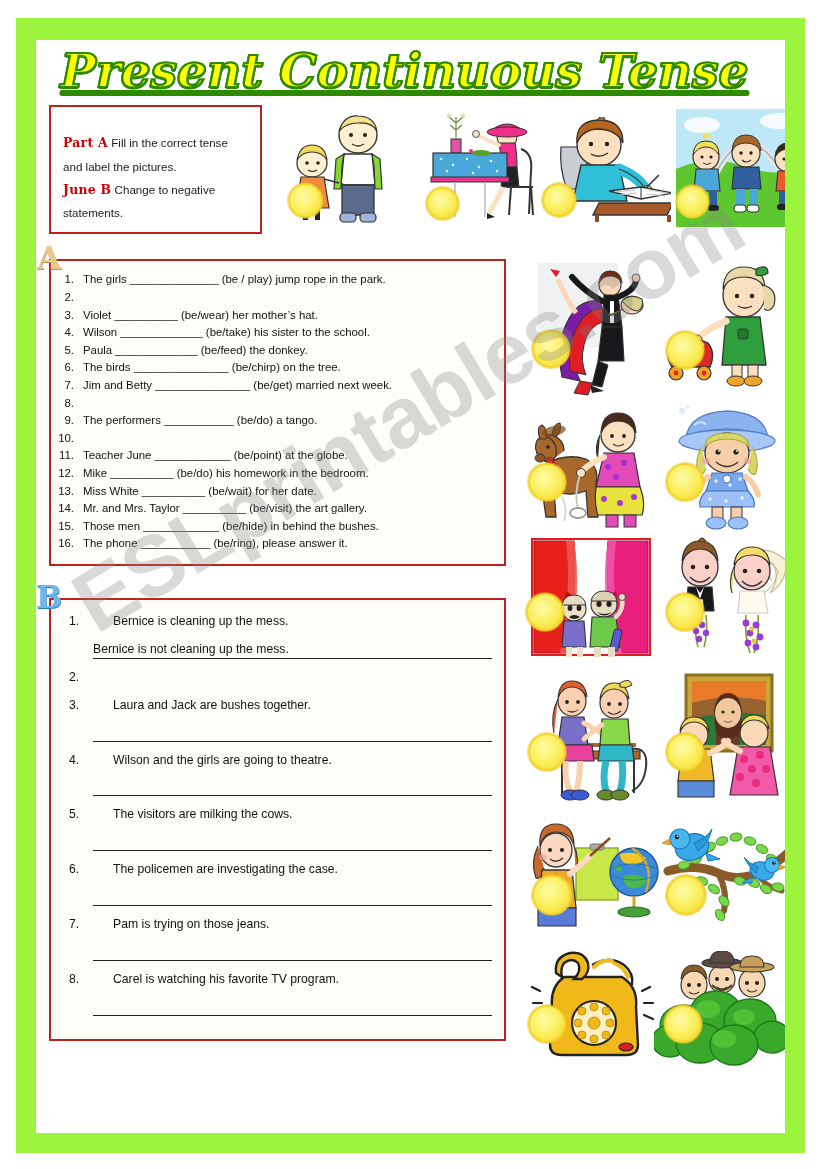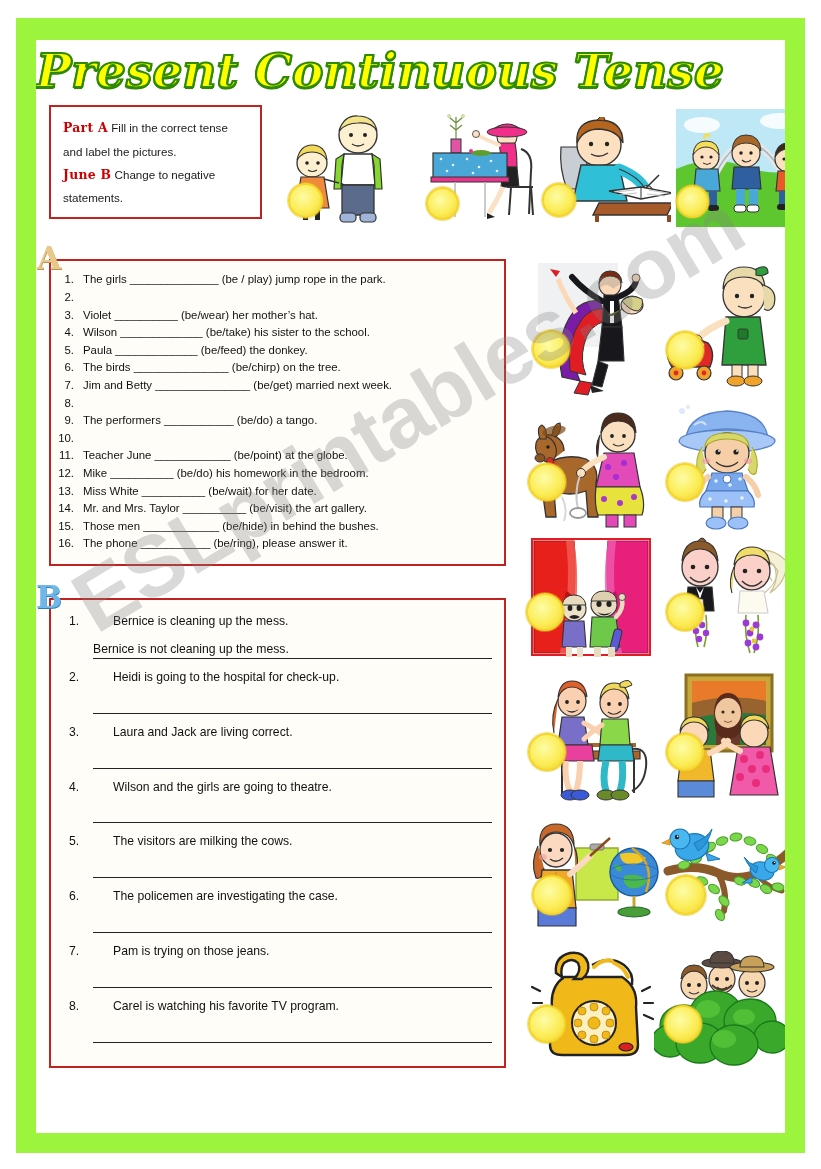--- a/index.html
+++ b/index.html
@@ -47,45 +47,47 @@
     letter-spacing: -1px;
     color: rgba(130,130,130,0.30);
     white-space: nowrap;
     pointer-events: none;
     z-index: 40;
   }
 
   
   .title {
     margin: 6px 12px 0 0;
+    text-align: center;
     font-family: "DejaVu Serif", serif;
     font-size: 47px;
     font-weight: bold;
     font-style: italic;
     letter-spacing: 0px;
     color: #ffff00;
     -webkit-text-stroke: 2.2px #2e8b00;
     text-shadow: 1px 1px 0 #2e8b00, -1px 1px 0 #2e8b00, 0 2px 0 #2e8b00;
     line-height: 1.05;
     white-space: nowrap;
+    text-decoration: underline;
   }
 
   
   .top-area {
     position: relative;
     display: flex;
     align-items: flex-start;
     margin-top: 10px;
     height: 130px;
   }
   .instructions {
     width: 213px;
     margin-left: 13px;
     border: 2px solid #c0231f;
-    padding: 9px 10px 7px 12px;
+    padding: 24px 10px 7px 12px;
     font-size: 11.6px;
     line-height: 1.95;
     color: #1a1a1a;
     background: #fff;
     flex: none;
   }
   .part-tag {
     font-family: "DejaVu Serif", serif;
     font-weight: bold;
     font-size: 12.4px;
@@ -457,29 +459,25 @@
             <ol class="list-b">
               <li>
                 <span class="num">1.</span>
                 <span class="bbody">
                   <span class="prompt">Bernice is cleaning up the mess.</span>
                   <div class="answer-line filled">Bernice is not cleaning up the mess.</div>
                 </span>
               </li>
               <li>
                 <span class="num">2.</span>
-                <span class="bbody">
-                  <span class="prompt">Heidi is going to the hospital for check-up.</span>
-                  <div class="answer-line empty"></div>
-                </span>
               </li>
               <li>
                 <span class="num">3.</span>
                 <span class="bbody">
-                  <span class="prompt">Laura and Jack are living correct.</span>
+                  <span class="prompt">Laura and Jack are bushes together.</span>
                   <div class="answer-line empty"></div>
                 </span>
               </li>
               <li>
                 <span class="num">4.</span>
                 <span class="bbody">
                   <span class="prompt">Wilson and the girls are going to theatre.</span>
                   <div class="answer-line empty"></div>
                 </span>
               </li>

